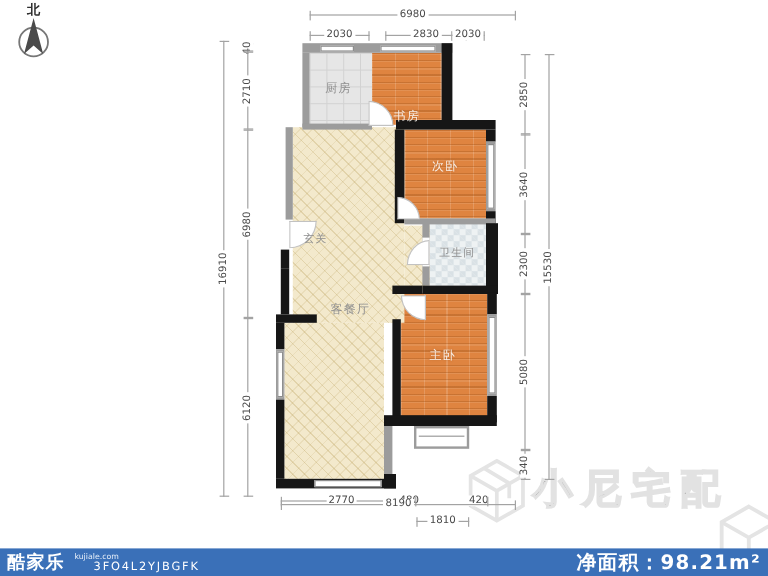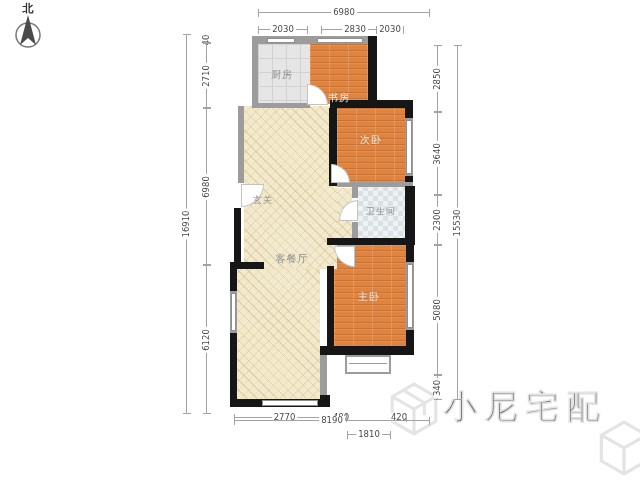--- a/index.html
+++ b/index.html
@@ -35,21 +35,21 @@
   .dimh::before,.dimh::after{content:"";position:absolute;top:-4px;width:1px;height:8px;background:#a3a3a3;}
   .dimh::before{left:0}.dimh::after{right:0}
   .dimh .lbl{position:absolute;left:50%;top:0;transform:translate(-50%,-55%);background:#fff;
              padding:0 2px;font-size:8.5px;color:#4a4a4a;line-height:1.1;white-space:nowrap;}
   .dimv{position:absolute;width:0;border-left:1px solid #a3a3a3;}
   .dimv::before,.dimv::after{content:"";position:absolute;left:-4px;height:1px;width:8px;background:#a3a3a3;}
   .dimv::before{top:0}.dimv::after{bottom:0}
   .dimv .lbl{position:absolute;left:0;top:50%;transform:translate(-50%,-50%) rotate(-90deg);background:#fff;
              padding:0 2px;font-size:8.5px;color:#4a4a4a;line-height:1.1;white-space:nowrap;}
   
-  .wm-text{position:absolute;font-size:33px;font-weight:normal;letter-spacing:8px;color:#737373;
+  .wm-text{position:absolute;font-size:33px;font-weight:bold;letter-spacing:8px;color:#737373;
            -webkit-text-stroke:1.5px #e2e2e2;line-height:1;}
   
   #compass{position:absolute;left:8px;top:3px;width:40px;text-align:center;}
   #compass .north{font-size:11px;font-weight:bold;color:#2e2e2e;line-height:1;}
   
   #footer{position:absolute;left:0;top:457px;width:640px;height:23px;background:#3a70b8;}
   #footer .brand{position:absolute;left:6px;top:2px;font-size:15px;font-weight:bold;color:#fff;letter-spacing:1px;}
   #footer .site{position:absolute;left:62px;top:3px;font-size:6.5px;color:#e8f0fa;}
   #footer .code{position:absolute;left:78px;top:10px;font-size:9.5px;color:#fff;letter-spacing:1.5px;}
   #footer .area{position:absolute;right:6px;top:1px;font-size:16.5px;font-weight:bold;color:#fff;letter-spacing:1px;}
@@ -204,14 +204,20 @@
   <div class="dimh" style="left:347px;top:417px;width:44px;margin-top:17px;">
       <span class="lbl">1810</span>
     </div>
   <div class="dimh" style="left:391px;top:417px;width:16px;">
       <span class="lbl">420</span>
     </div>
   <div class="dimh" style="left:234px;top:420px;width:196px;">
       <span class="lbl">8190</span>
     </div>
 
+  <div id="footer">
+    <span class="brand">酷家乐</span>
+    <span class="site">kujiale.com</span>
+    <span class="code">3FO4L2YJBGFK</span>
+    <span class="area"><span>净面积：</span><span>98.21m²</span></span>
+  </div>
 
 </div>
 
 </body></html>

